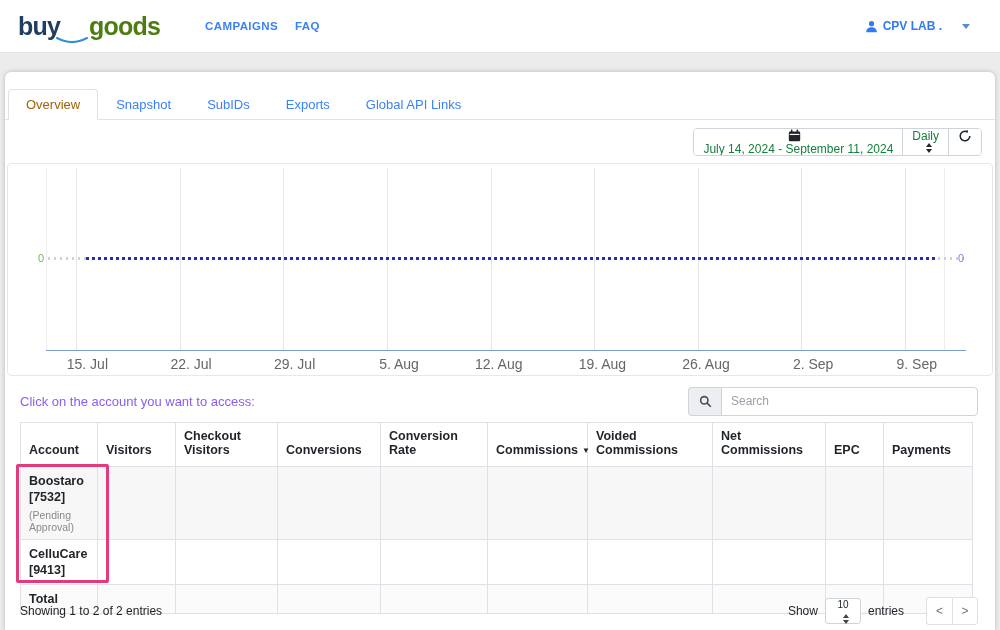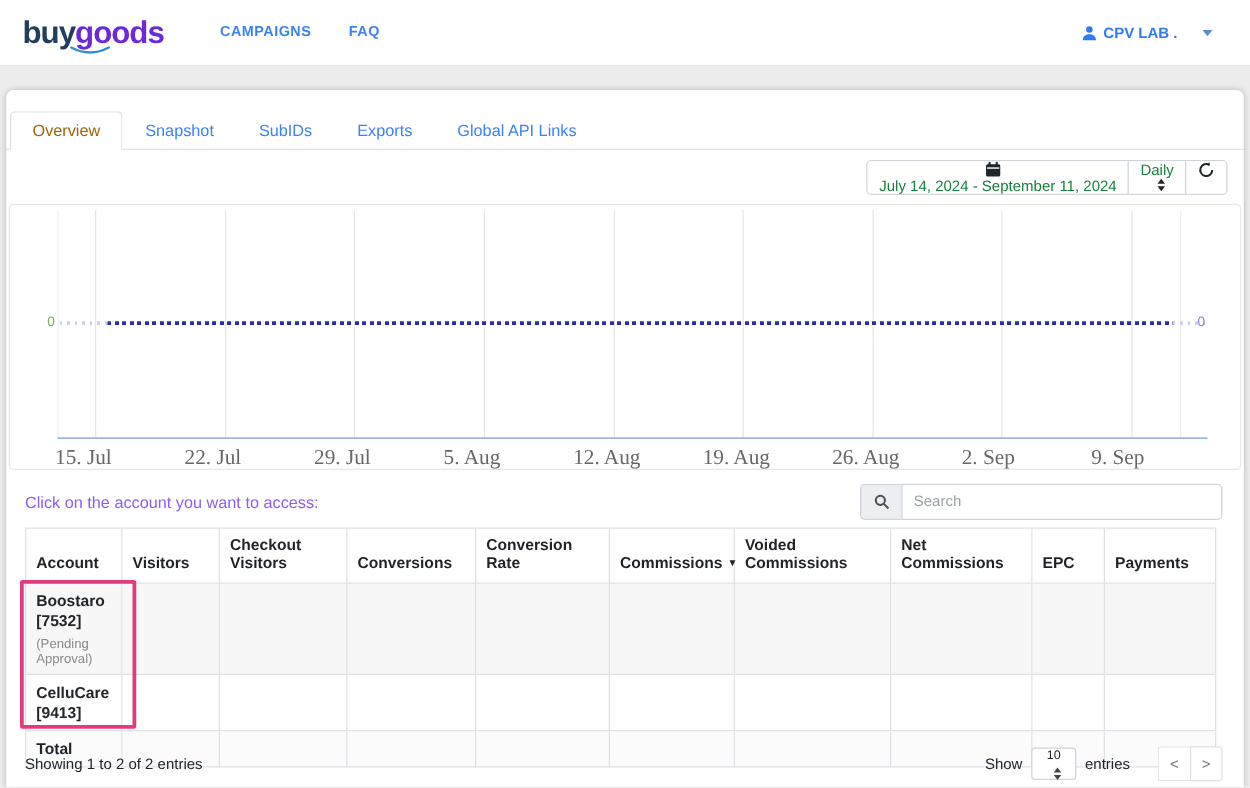--- a/index.html
+++ b/index.html
@@ -4,23 +4,23 @@
 <style>
   * { margin:0; padding:0; box-sizing:border-box; }
   html,body { width:1000px; height:630px; overflow:hidden;
     font-family:"Liberation Sans", sans-serif; background:#ececec; }
 
   
   .topbar { position:absolute; left:0; top:0; width:1000px; height:53px;
     background:#fff; border-bottom:1px solid #e4e4e4; display:flex; align-items:center; z-index:3; }
   .logo { margin-left:18px; font-size:25px; font-weight:700; letter-spacing:-0.8px; position:relative; }
   .logo .p1 { color:#223e5f; }
-  .logo .p2 { color:#6d28d9; }
+  .logo .p2 { color:#4d7c0f;margin-left:29px; }
   .logo svg.smile { position:absolute; left:37px; bottom:-4px; }
-  .main-nav { display:flex; gap:30px; margin-left:45px; }
+  .main-nav { display:flex; gap:17px; margin-left:45px; }
   .main-nav a { font-size:11.5px; font-weight:700; letter-spacing:.4px; color:#3b82f6;
     text-decoration:none; text-transform:uppercase; cursor:pointer; }
   .user-area { margin-left:auto; margin-right:30px; display:flex; align-items:center;
     color:#2f7bf5; font-size:12px; font-weight:700; cursor:pointer; }
   .user-area .uicon { margin-right:5px; display:inline-flex; }
   .user-area .caret { margin-left:20px; width:0; height:0; border-left:4px solid transparent;
     border-right:4px solid transparent; border-top:5px solid #5b8bd6; }
 
   
   .card { position:absolute; left:5px; top:72px; width:990px; height:558px;
@@ -47,21 +47,21 @@
   .updown i.dn { border-top:4px solid #212529; }
   .refresh-seg svg { display:block; }
 
   
   .chart-box { position:absolute; left:2px; top:91px; width:986px; height:213px;
     border:1px solid #e8e8e8; border-radius:4px; background:#fff; }
   .gridline { position:absolute; top:4px; height:182px; width:1px; background:#e6e6e6; }
   .gridline.edge { background:#efefef; }
   .x-axis-line { position:absolute; left:38px; top:186px; width:920px; height:1px; background:#7f9bd1; }
   .x-tick-label { position:absolute; top:192px; width:64px; margin-left:-32px;
-    text-align:left; font-size:17px; color:#666;font-family:Liberation Serif, serif; }
+    text-align:right; font-size:14px; color:#666; }
   .zero-line { position:absolute; top:93px; height:3px; }
   .zl-navy { background:repeating-linear-gradient(90deg,#2a2ca8 0 3px,transparent 3px 6px); }
   .zl-gray { background:repeating-linear-gradient(90deg,#ccd0e4 0 2px,transparent 2px 6px); }
   .y-label { position:absolute; top:88px; font-size:11px; width:28px; }
   .y-label.left { left:8px; text-align:right; color:#77b55a; }
   .y-label.right { right:6px; text-align:left; color:#8085e9; }
 
   
   .section-header { position:absolute; left:15px; top:314px; width:958px; height:30px;
     display:flex; align-items:center; justify-content:space-between; }

